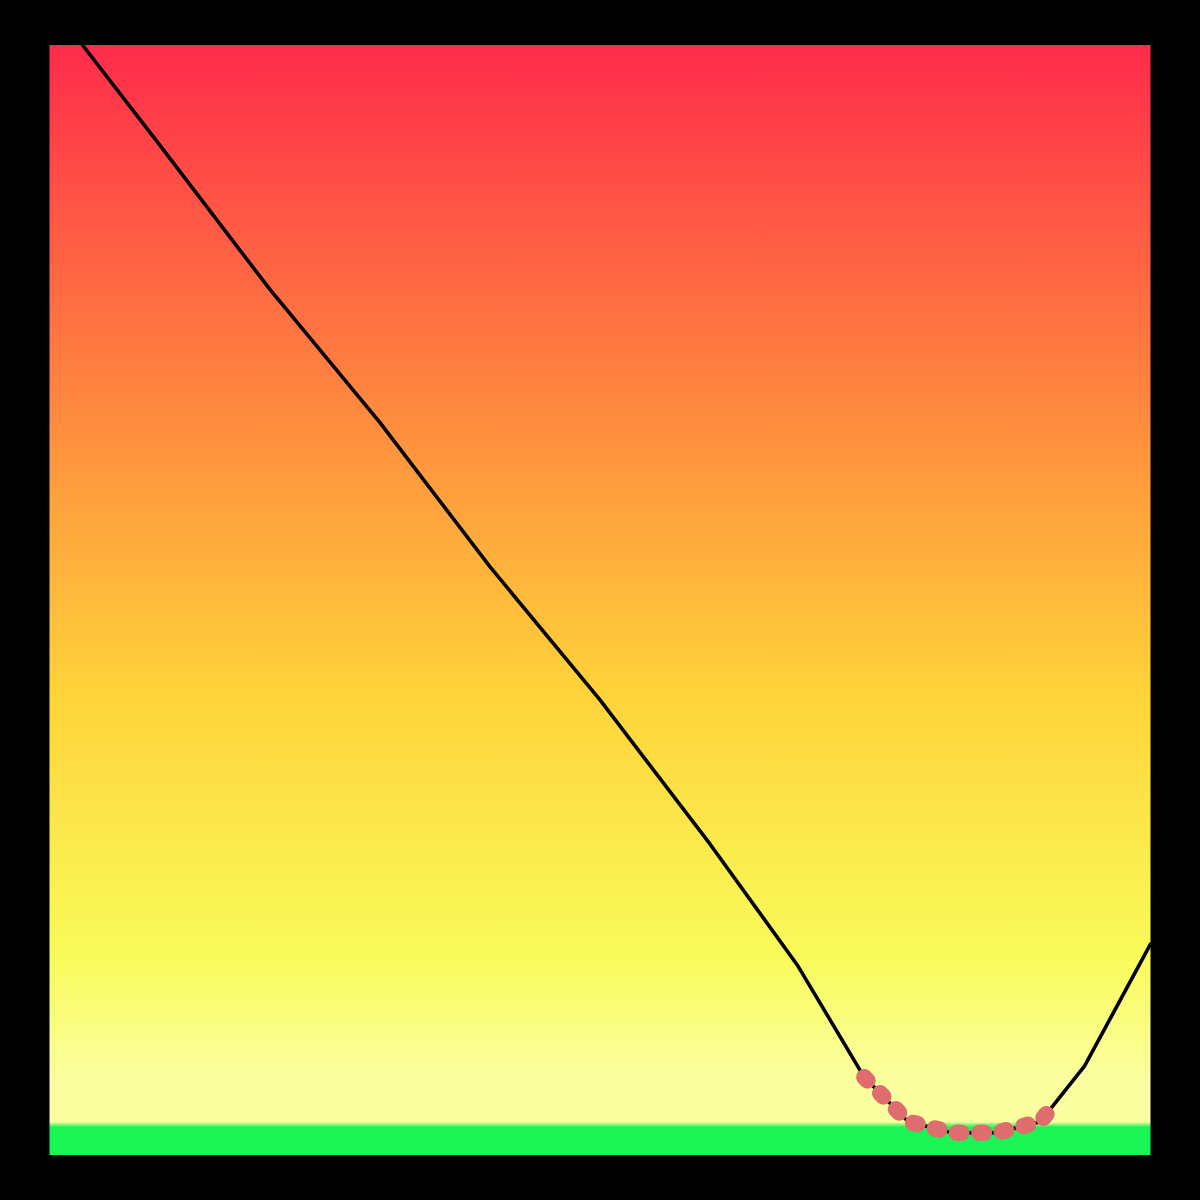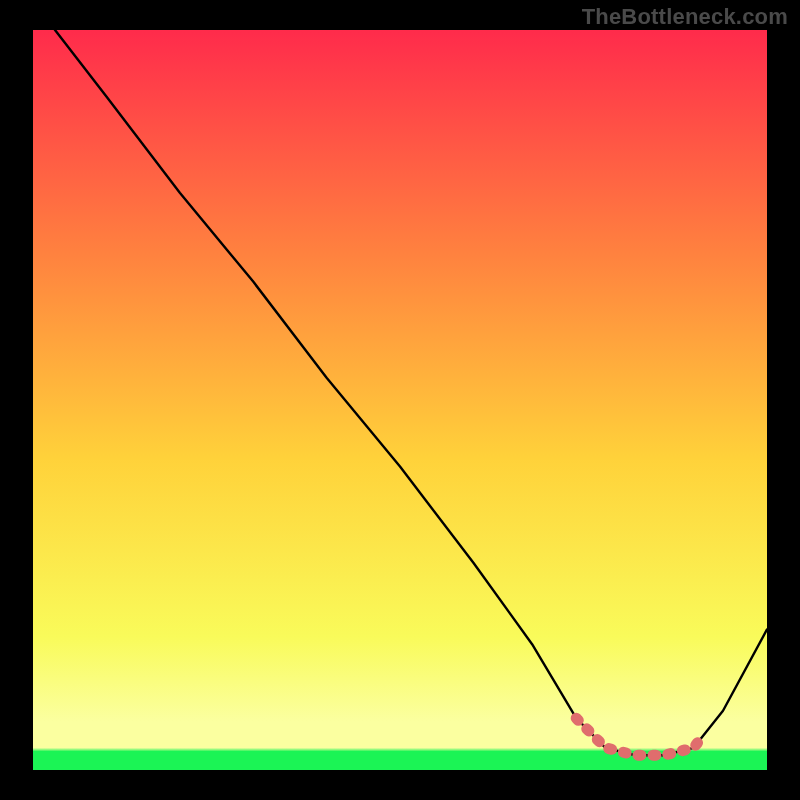--- a/index.html
+++ b/index.html
@@ -32,21 +32,20 @@
     top: 0;
     left: 0;
     width: 800px;
     height: 800px;
   }
 </style>
 </head>
 <body>
 <div class="stage">
 
-  <div class="watermark">TheBottleneck.com</div>
 
   <svg viewBox="0 0 800 800" preserveAspectRatio="none">
     <defs>
       <linearGradient id="bg-grad" x1="0" y1="0" x2="0" y2="1">
         <stop offset="0" stop-color="#ff2b4b"></stop>
         <stop offset="0.30" stop-color="#ff813f"></stop>
         <stop offset="0.58" stop-color="#ffd23a"></stop>
         <stop offset="0.82" stop-color="#f9fb5a"></stop>
         <stop offset="0.935" stop-color="#fbffa0"></stop>
         <stop offset="0.97" stop-color="#fbffa0"></stop>

